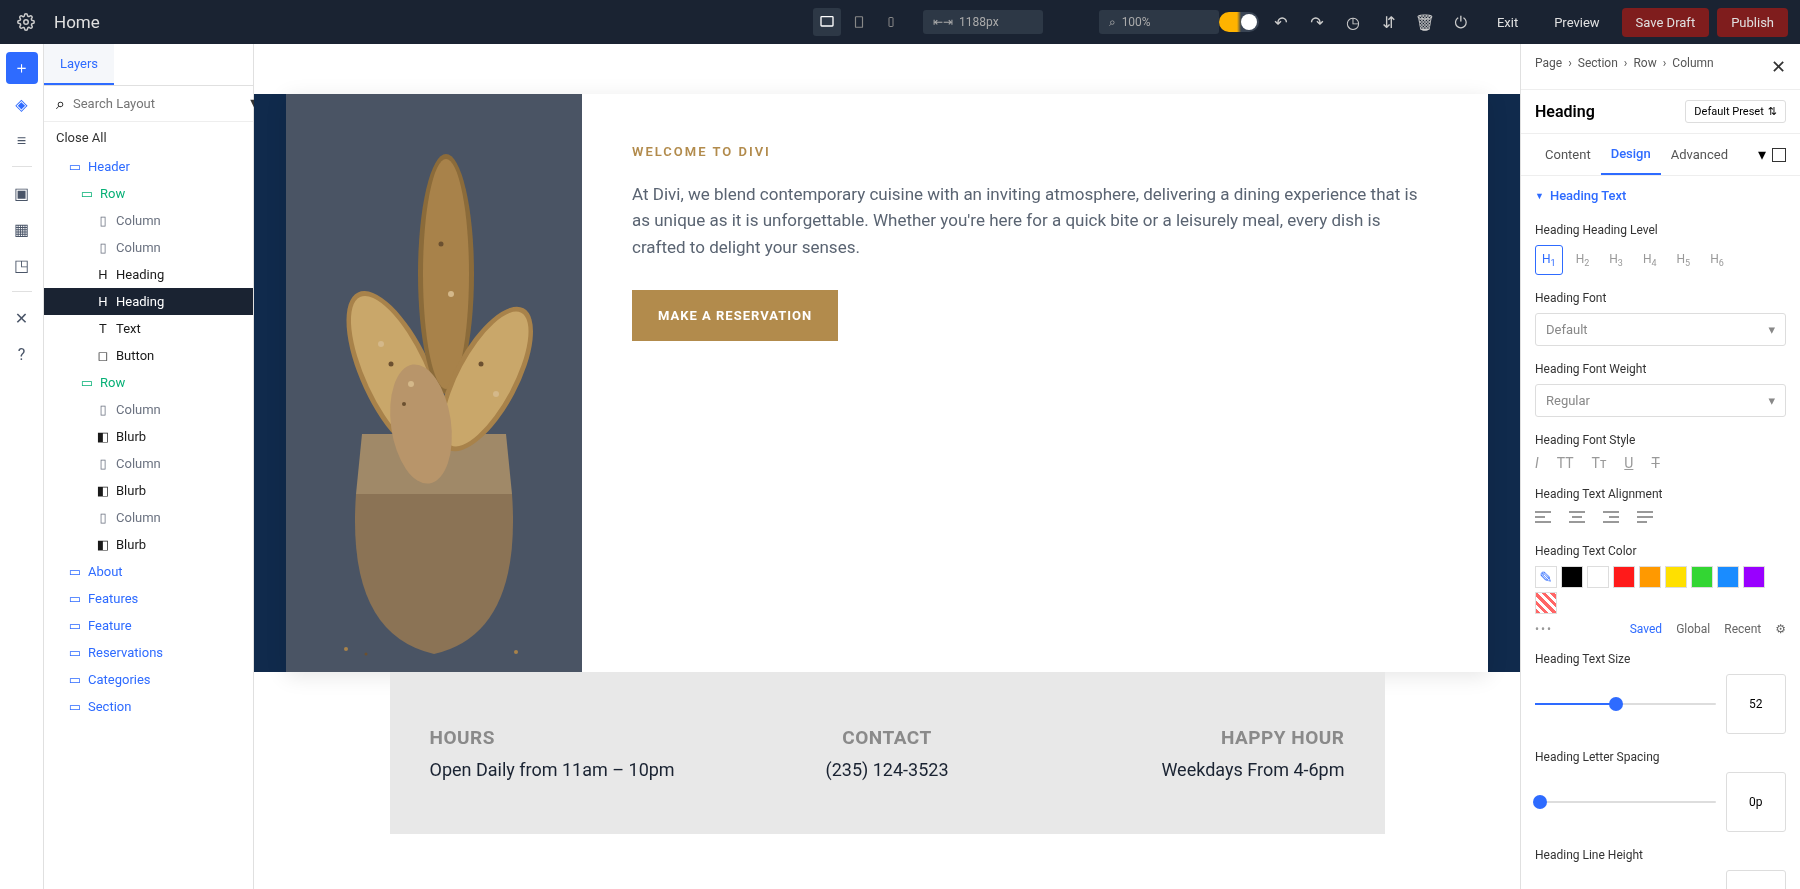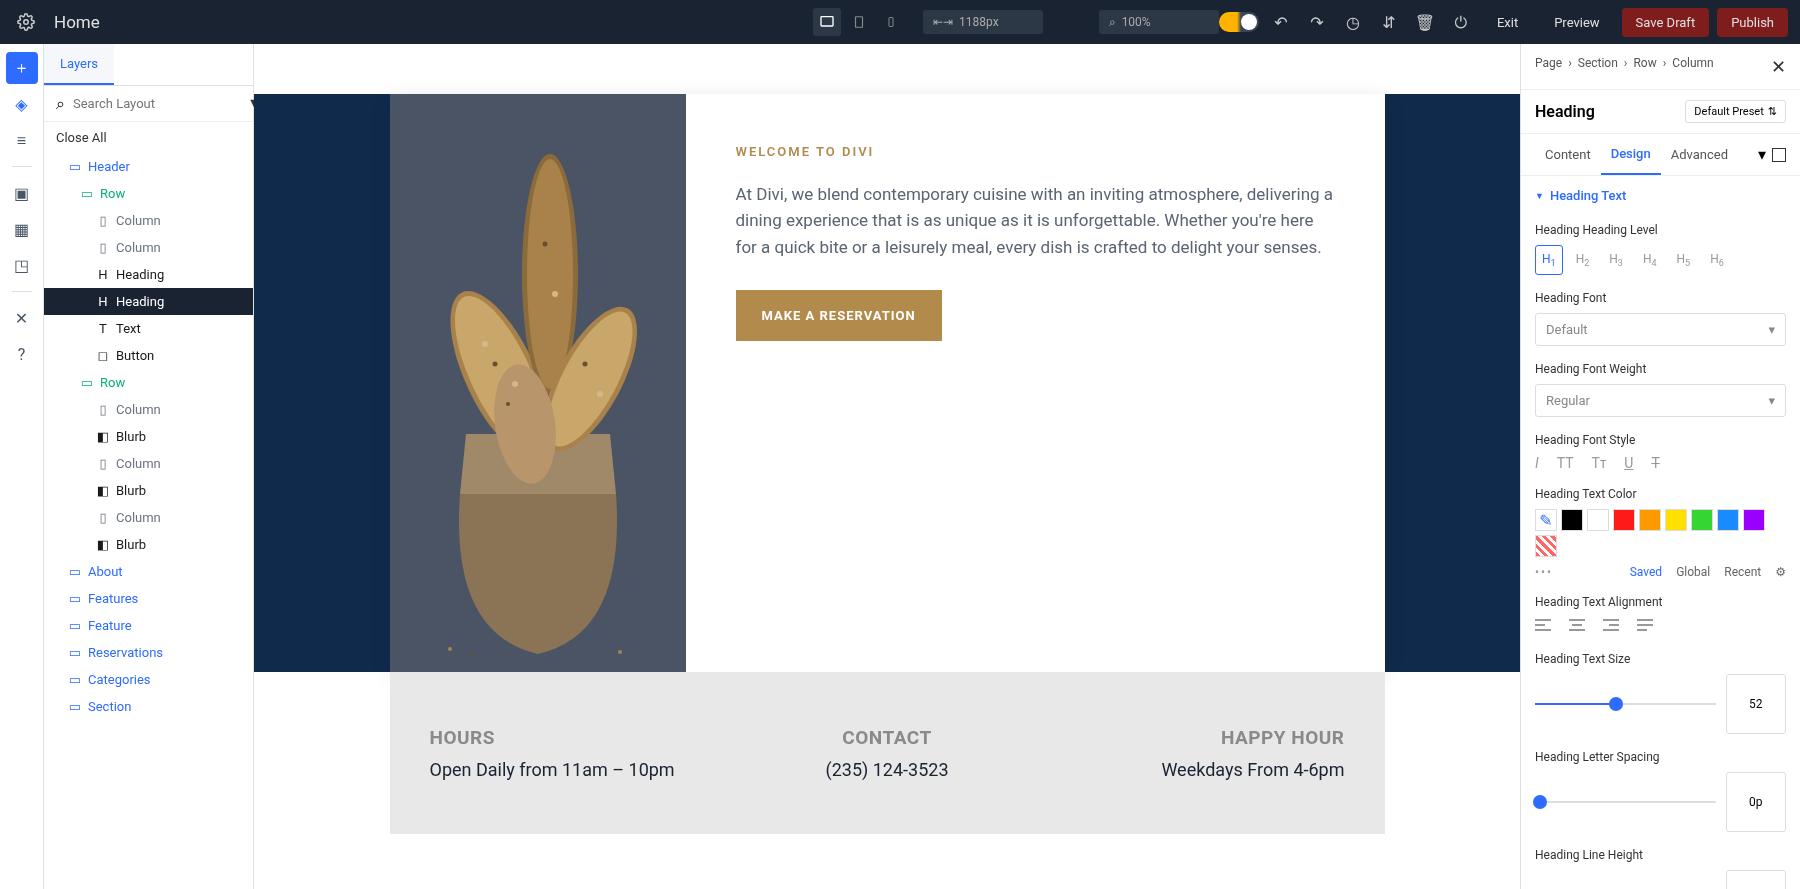--- a/index.html
+++ b/index.html
@@ -36,21 +36,21 @@
 .tree-item.lvl2{padding-left:36px}
 .tree-item.lvl3{padding-left:52px}
 .tree-item.blue{color:#2e6bff}
 .tree-item.green{color:#07b076}
 .tree-item.gray{color:#6b7280}
 .tree-item.dark{color:#1a1a1a}
 .tree-item.active{background:#1a2332;color:#fff}
 .tree-icn{width:14px;display:inline-flex;justify-content:center}
 .canvas{flex:1;background:#fff;overflow:auto;position:relative}
 .canvas-bg{background:#102a4c;padding-bottom:0}
-.content-card{width:995px;margin:50px auto 0;background:#fff;display:flex;box-shadow:0 4px 20px rgba(0,0,0,0.1)}
+.content-card{width:1202px;margin:50px auto 0;background:#fff;display:flex;box-shadow:0 4px 20px rgba(0,0,0,0.1)}
 .food-img{width:296px;height:578px;background:#6b5b4a;position:relative;overflow:hidden}
 .food-img svg{width:100%;height:100%}
 .content-text{flex:1;padding:50px 50px 40px 50px}
 .welcome{font-size:13px;letter-spacing:2px;color:#b28b4c;font-weight:600;margin-bottom:22px}
 .main-heading{font-family:Georgia,serif;font-size:55px;font-weight:700;color:#102a4c;line-height:1.05;margin-bottom:30px}
 .body-text{font-size:17px;color:#5a6472;line-height:1.55;margin-bottom:30px}
 .cta-btn{display:inline-block;padding:18px 26px;background:#b28b4c;color:#fff;font-size:13px;font-weight:700;letter-spacing:1px;cursor:pointer;border:none}
 .info-bar{width:995px;margin:0 auto;background:#e8e8e8;display:flex;padding:54px 40px}
 .info-col{flex:1;text-align:left}
 .info-col:nth-child(2){text-align:center}
@@ -371,43 +371,20 @@
       <div class="style-btns">
         <span class="style-btn"><i>I</i></span>
         <span class="style-btn">TT</span>
         <span class="style-btn">Tᴛ</span>
         <span class="style-btn"><u>U</u></span>
         <span class="style-btn"><s>T</s></span>
       </div>
     </div>
 
     <div class="fgroup">
-      <span class="flabel">Heading Text Color</span>
-      <div class="swatches" id="swatches">
-          <div class="swatch picker">✎</div>
-          <div class="swatch" style="background: rgb(0, 0, 0);"></div>
-          <div class="swatch" style="background: rgb(255, 255, 255);"></div>
-          <div class="swatch" style="background: rgb(255, 26, 26);"></div>
-          <div class="swatch" style="background: rgb(255, 153, 0);"></div>
-          <div class="swatch" style="background: rgb(255, 224, 0);"></div>
-          <div class="swatch" style="background: rgb(51, 214, 51);"></div>
-          <div class="swatch" style="background: rgb(26, 140, 255);"></div>
-          <div class="swatch" style="background: rgb(153, 0, 255);"></div>
-          <div class="swatch" style="background: repeating-linear-gradient(45deg, rgb(255, 102, 102), rgb(255, 102, 102) 3px, rgb(255, 255, 255) 3px, rgb(255, 255, 255) 6px);"></div>
-        </div>
-      <div class="swatch-tabs">
-        <span class="swtab-more">•••</span>
-        <span class="swtab active">Saved</span>
-        <span class="swtab">Global</span>
-        <span class="swtab">Recent</span>
-        <span class="swtab">⚙</span>
-      </div>
-    </div>
-
-    <div class="fgroup">
       <span class="flabel">Heading Text Alignment</span>
       <div class="align-btns">
         <span class="align-btn"><svg width="16" height="14" stroke="#999" stroke-width="2">
               <line x1="0" y1="2" x2="16" y2="2"></line>
               <line x1="0" y1="7" x2="10" y2="7"></line>
               <line x1="0" y1="12" x2="16" y2="12"></line>
             </svg></span>
         <span class="align-btn"><svg width="16" height="14" stroke="#999" stroke-width="2">
               <line x1="0" y1="2" x2="16" y2="2"></line>
               <line x1="3" y1="7" x2="13" y2="7"></line>
@@ -420,20 +397,43 @@
             </svg></span>
         <span class="align-btn"><svg width="16" height="14" stroke="#999" stroke-width="2">
               <line x1="0" y1="2" x2="16" y2="2"></line>
               <line x1="0" y1="7" x2="16" y2="7"></line>
               <line x1="0" y1="12" x2="10" y2="12"></line>
             </svg></span>
       </div>
     </div>
 
     <div class="fgroup">
+      <span class="flabel">Heading Text Color</span>
+      <div class="swatches" id="swatches">
+          <div class="swatch picker">✎</div>
+          <div class="swatch" style="background: rgb(0, 0, 0);"></div>
+          <div class="swatch" style="background: rgb(255, 255, 255);"></div>
+          <div class="swatch" style="background: rgb(255, 26, 26);"></div>
+          <div class="swatch" style="background: rgb(255, 153, 0);"></div>
+          <div class="swatch" style="background: rgb(255, 224, 0);"></div>
+          <div class="swatch" style="background: rgb(51, 214, 51);"></div>
+          <div class="swatch" style="background: rgb(26, 140, 255);"></div>
+          <div class="swatch" style="background: rgb(153, 0, 255);"></div>
+          <div class="swatch" style="background: repeating-linear-gradient(45deg, rgb(255, 102, 102), rgb(255, 102, 102) 3px, rgb(255, 255, 255) 3px, rgb(255, 255, 255) 6px);"></div>
+        </div>
+      <div class="swatch-tabs">
+        <span class="swtab-more">•••</span>
+        <span class="swtab active">Saved</span>
+        <span class="swtab">Global</span>
+        <span class="swtab">Recent</span>
+        <span class="swtab">⚙</span>
+      </div>
+    </div>
+
+    <div class="fgroup">
       <span class="flabel">Heading Text Size</span>
       <div class="slider-row">
         <div class="slider-track">
             <div class="slider-fill" style="width:45%"></div>
             <div class="slider-thumb" style="left:45%"></div>
           </div>
         <input class="slider-val" value="52px" style="">
       </div>
     </div>
 

